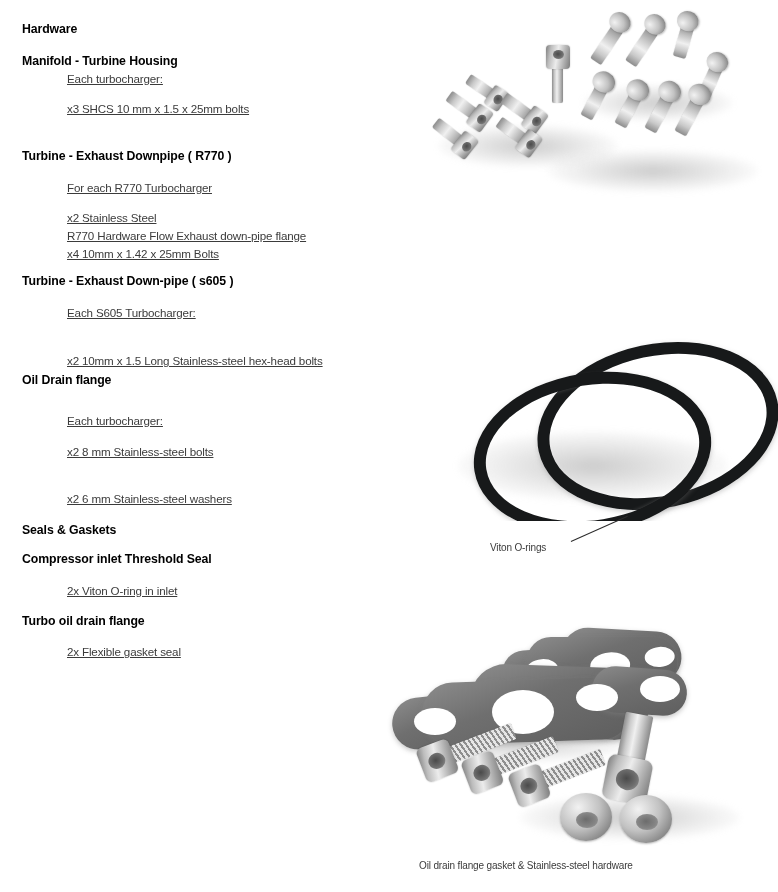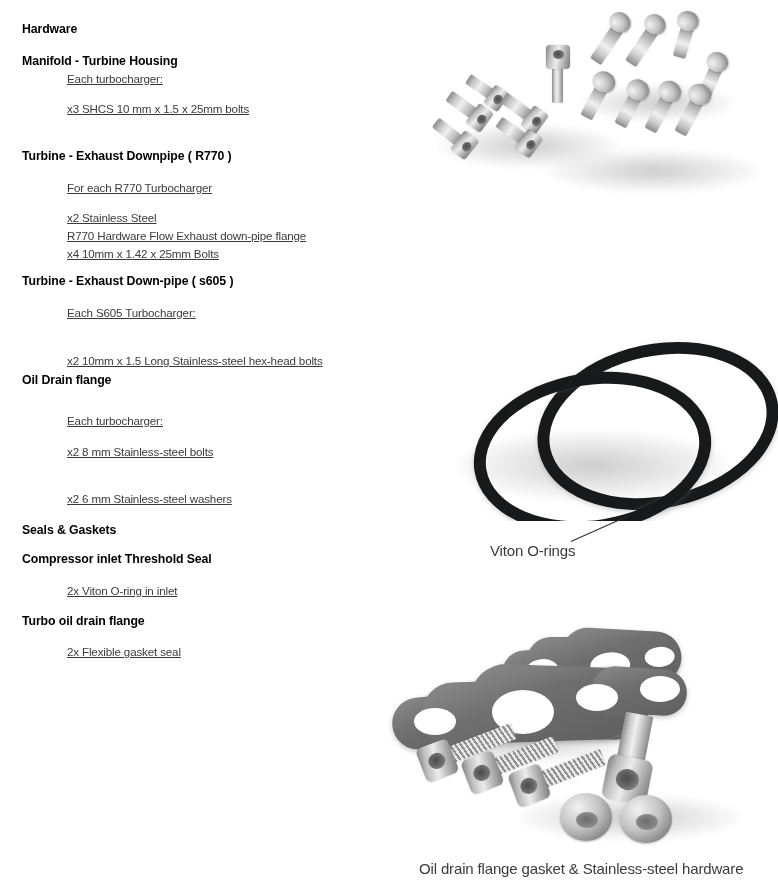--- a/index.html
+++ b/index.html
@@ -101,21 +101,21 @@
   }
   .gasket-hole {
     position: absolute;
     border-radius: 50%;
     background: #ffffff;
   }
 
   .caption {
     position: absolute;
     font-family: "Liberation Sans", sans-serif;
-    font-size: 15px;
+    font-size: 10px;
     color: #3b3b3b;
     letter-spacing: -0.15px;
     white-space: pre;
   }
   .leader {
     position: absolute;
     background: #2b2b2b;
     height: 1.3px;
     transform-origin: 0 50%;
   }

